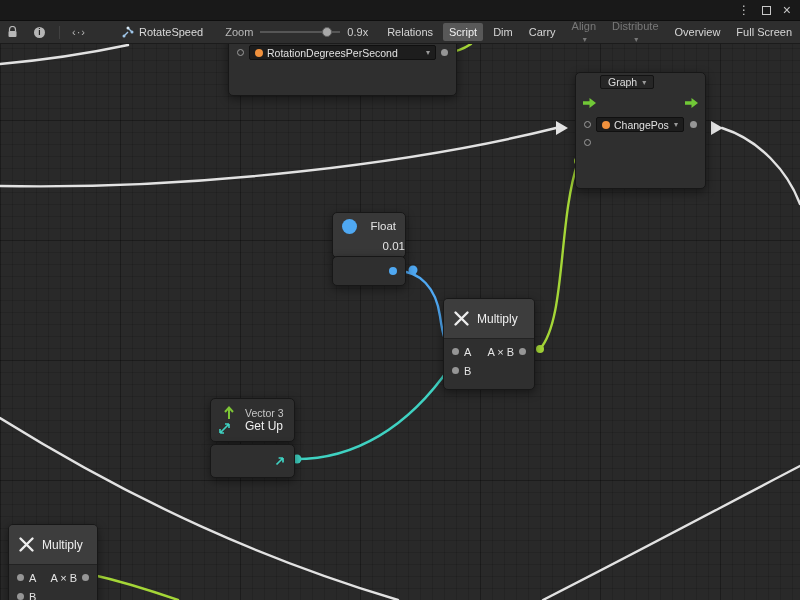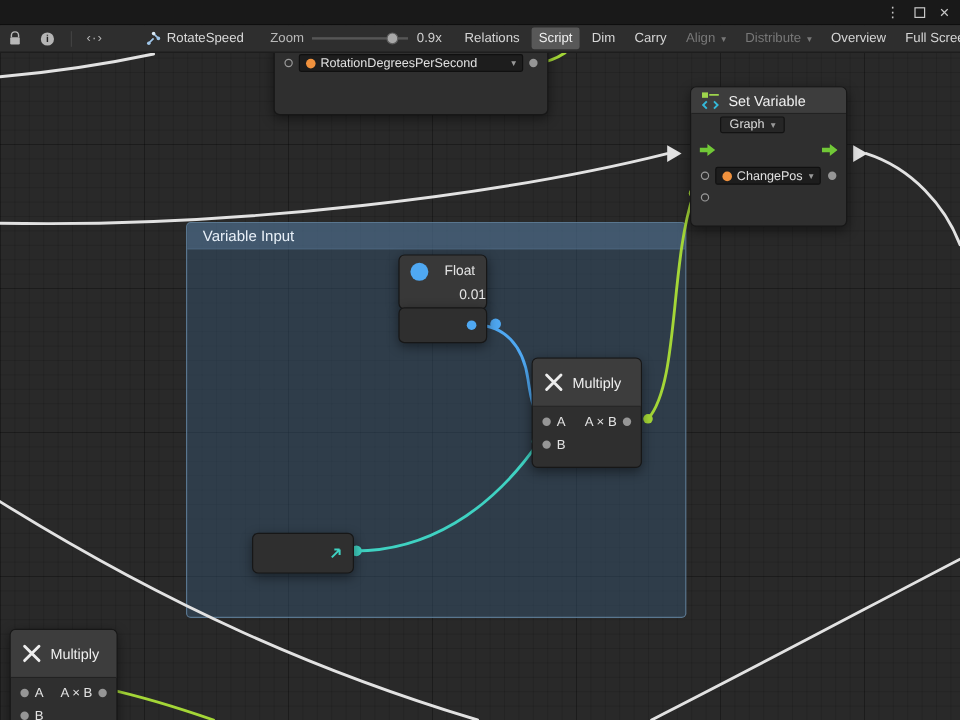--- a/index.html
+++ b/index.html
@@ -125,35 +125,30 @@
   .slider .track{position:absolute;left:0;right:0;top:5px;height:2px;background:#565656;}
   .slider .knob{
     position:absolute;left:62px;top:1px;width:10px;height:10px;border-radius:50%;
     background:#a8a8a8;border:1px solid #5d5d5d;
   }
   .tb-btn{
     padding:3px 6px;border-radius:2px;color:#d6d6d6;flex:none;
     display:inline-flex;align-items:center;gap:3px;
   }
   .tb-btn.active{background:#585858;color:#f0f0f0;}
-  .tb-btn.disabled{color:#787878;}
+  .tb-btn.disabled{color:#787878;flex-direction:column;}
   .tb-btn .caret{margin-left:2px;color:inherit;}
 </style>
 </head>
 <body>
 
 <div class="app">
 
   <div class="canvas">
 
-    <div class="group">
-      <div class="group-header">
-        <span>Variable Input</span>
-      </div>
-    </div>
 
     <svg class="wires" width="800" height="600">
       <path class="w white" d="M0 64 C45 60 95 52 128 45"></path>
       <path class="w white" d="M0 186 C200 190 420 162 556 128"></path>
       <polygon class="ah" points="556,121 568,128 556,135"></polygon>
       <path class="w white" d="M722 128 C760 140 788 172 800 204"></path>
       <polygon class="ah" points="711,121 723,128 711,135"></polygon>
       <path class="w white" d="M0 418 C140 505 265 560 398 600"></path>
       <path class="w white" d="M543 600 C645 548 725 505 800 466"></path>
 
@@ -178,28 +173,20 @@
         <div class="field" style="width:188px">
           <span class="dot-orange"></span>
           <span>RotationDegreesPerSecond</span>
           <span class="caret">▾</span>
         </div>
         <span class="port fill" style="margin-left:auto"></span>
       </div>
     </div>
 
     <div class="node" style="left:575px;top:72px;width:131px;height:117px">
-      <div class="node-header" style="height:22px">
-        <svg width="15" height="16" viewBox="0 0 15 16">
-          <rect x="0" y="1" width="5" height="4.5" fill="#9ed54c"></rect>
-          <path d="M6 3 H14" stroke="#9ed54c" stroke-width="1.5"></path>
-          <path d="M4 8.5 L1 11.5 L4 14.5 M10 8.5 L13 11.5 L10 14.5" stroke="#34b8d8" stroke-width="1.6" fill="none"></path>
-        </svg>
-        <span class="ntitle">Set Variable</span>
-      </div>
       <div class="subrow">
         <button class="kind-btn">
           <span>Graph</span>
           <span class="caret">▾</span>
         </button>
       </div>
       <div class="flowrow">
         <svg class="flow-arrow" width="13" height="10" viewBox="0 0 13 10">
           <path d="M0 3.2 h6.5 V0 L13 5 L6.5 10 V6.8 H0 Z"></path>
         </svg>
@@ -246,20 +233,36 @@
         <span>A</span>
         <span class="outlabel">A × B</span>
         <span class="port fill"></span>
       </div>
       <div class="prow">
         <span class="port fill"></span>
         <span>B</span>
       </div>
     </div>
 
+    <div class="node" style="left:210px;top:398px;width:85px;height:44px">
+      <div class="vec-head">
+        <span class="vec-icons">
+          <svg class="up" width="12" height="15" viewBox="0 0 12 15">
+            <path d="M6 14 V3 M2 7 L6 2.5 L10 7" stroke="#7ec636" stroke-width="2" fill="none"></path>
+          </svg>
+          <svg class="diag" width="13" height="13" viewBox="0 0 13 13">
+            <path d="M2 11 L11 2 M2 11 V7 M2 11 H6 M11 2 H7 M11 2 V6" stroke="#3fd2c2" stroke-width="1.6" fill="none"></path>
+          </svg>
+        </span>
+        <span class="vec-text">
+          <span class="vec-type">Vector 3</span>
+          <span class="vec-name">Get Up</span>
+        </span>
+      </div>
+    </div>
     <div class="node" style="left:210px;top:444px;width:85px;height:34px">
       <div class="prow" style="height:32px;justify-content:flex-end">
         <svg width="12" height="12" viewBox="0 0 12 12">
           <path d="M2.5 9.5 L9 3 M9 3 H4.6 M9 3 V7.4" stroke="#3fd2c2" stroke-width="1.7" fill="none"></path>
         </svg>
       </div>
     </div>
 
     <div class="node" style="left:8px;top:524px;width:90px;height:90px">
       <div class="node-header" style="height:40px">

